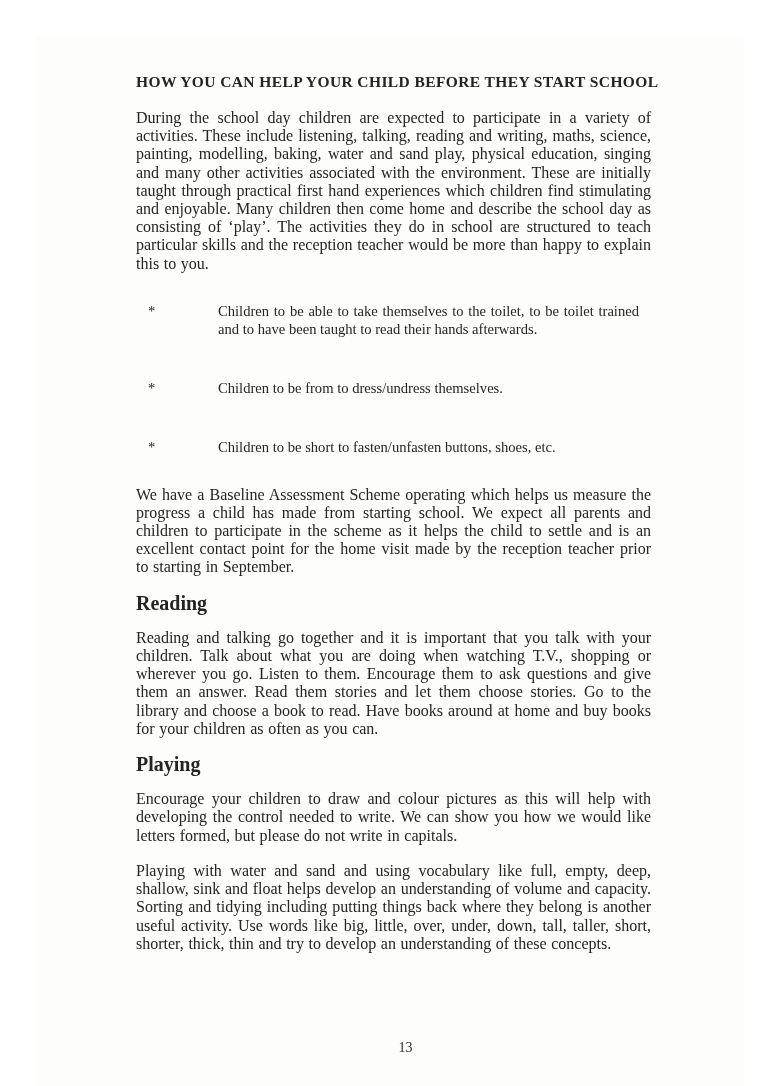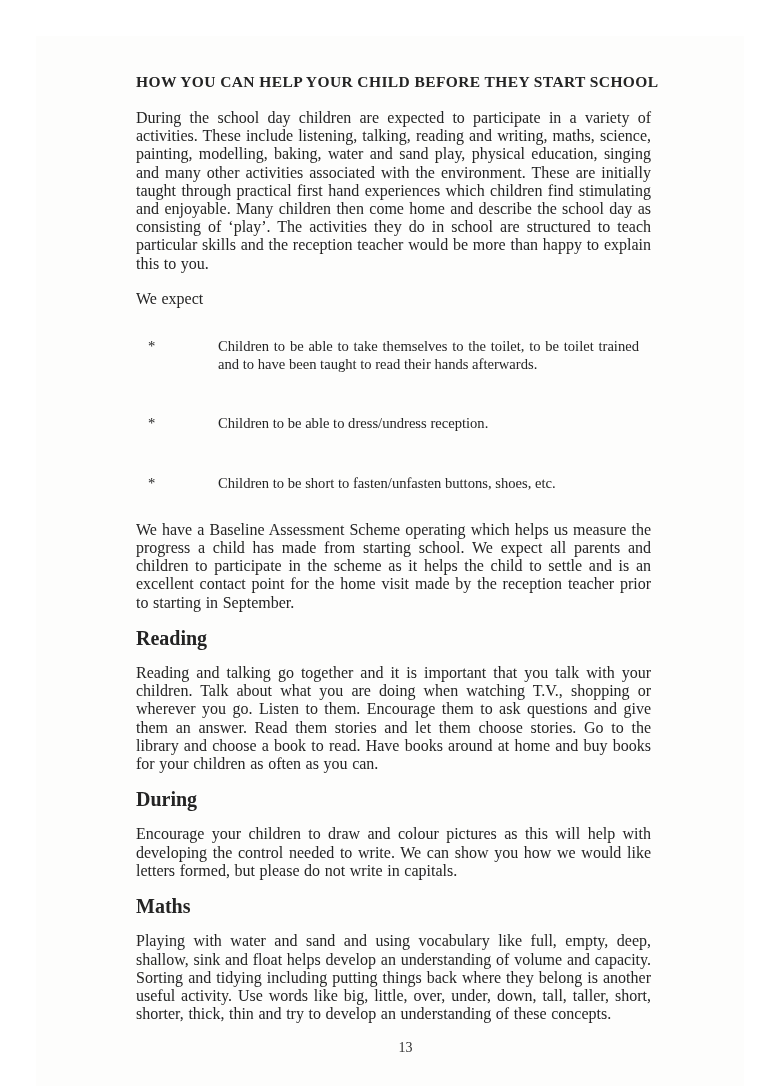--- a/index.html
+++ b/index.html
@@ -85,45 +85,43 @@
 </style>
 </head>
 <body>
 
 <div class="page">
 
   <h1 class="doc-title">HOW YOU CAN HELP YOUR CHILD BEFORE THEY START SCHOOL</h1>
 
   <p class="para">During the school day children are expected to participate in a variety of activities.  These include listening, talking, reading and writing, maths, science, painting, modelling, baking, water and sand play, physical education, singing and many other activities associated with the environment.  These are initially taught through practical first hand experiences which children find stimulating and enjoyable.  Many children then come home and describe the school day as consisting of ‘play’.  The activities they do in school are structured to teach particular skills and the reception teacher would be more than happy to explain this to you.</p>
 
-  <p class="para lead">We expect</p>
 
   <div class="bullet">
     <span class="marker">*</span>
     <span class="bullet-text">Children to be able to take themselves to the toilet, to be toilet trained and to have been taught to read their hands afterwards.</span>
   </div>
 
   <div class="bullet">
     <span class="marker">*</span>
-    <span class="bullet-text">Children to be able to dress/undress reception.</span>
+    <span class="bullet-text">Children to be from to dress/undress themselves.</span>
   </div>
 
   <div class="bullet">
     <span class="marker">*</span>
     <span class="bullet-text">Children to be short to fasten/unfasten buttons, shoes, etc.</span>
   </div>
 
   <p class="para">We have a Baseline Assessment Scheme operating which helps us measure the progress a child has made from starting school.  We expect all parents and children to participate in the scheme as it helps the child to settle and is an excellent contact point for the home visit made by the reception teacher prior to starting in September.</p>
 
   <h2 class="heading">Reading</h2>
   <p class="para">Reading and talking go together and it is important that you talk with your children.  Talk about what you are doing when watching T.V., shopping or wherever you go.  Listen to them.  Encourage them to ask questions and give them an answer.  Read them stories and let them choose stories.  Go to the library and choose a book to read.  Have books around at home and buy books for your children as often as you can.</p>
 
-  <h2 class="heading">During</h2>
+  <h2 class="heading">Playing</h2>
   <p class="para">Encourage your children to draw and colour pictures as this will help with developing the control needed to write.  We can show you how we would like letters formed, but please do not write in capitals.</p>
 
-  <h2 class="heading">Maths</h2>
   <p class="para">Playing with water and sand and using vocabulary like full, empty, deep, shallow, sink and float helps develop an understanding of volume and capacity.  Sorting and tidying including putting things back where they belong is another useful activity.  Use words like big, little, over, under, down, tall, taller, short, shorter, thick, thin and try to develop an understanding of these concepts.</p>
 
   <div class="page-number">13</div>
 
   <div class="scan-edge"></div>
 
 </div>
 
 </body></html>

